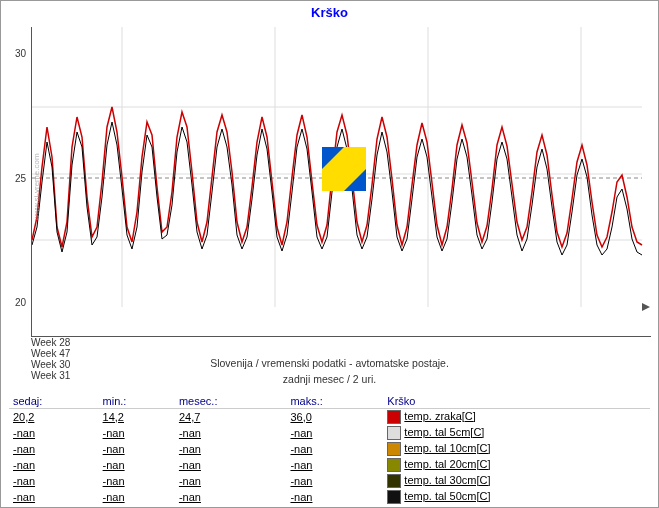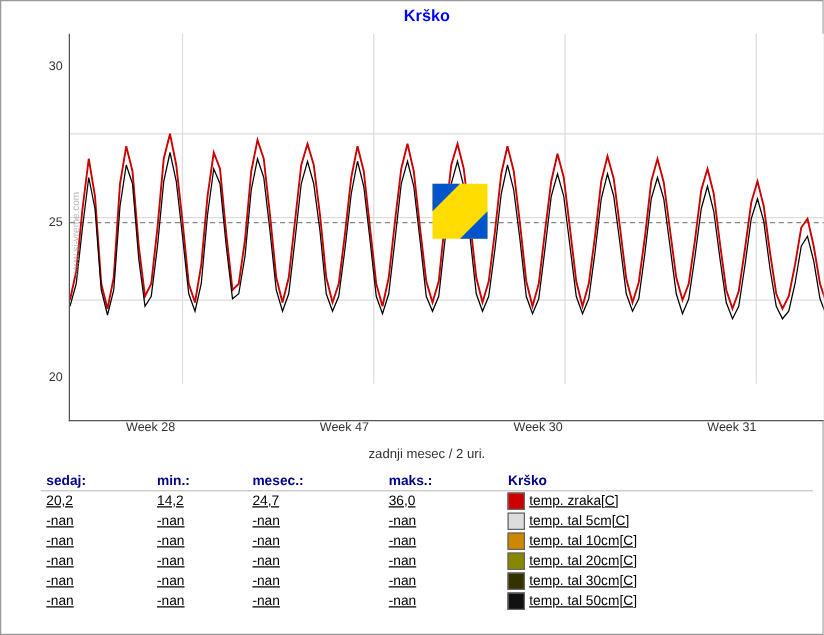--- a/index.html
+++ b/index.html
@@ -10,21 +10,20 @@
       font-family: Arial, sans-serif;
       font-size: 11px;
       color: #000;
       overflow: hidden;
     }
     .container {
       width: 659px;
       height: 508px;
       position: relative;
       border: 1px solid #999;
-      padding-left: 24px;
     }
     .title {
       text-align: center;
       font-size: 13px;
       font-weight: bold;
       color: #00f;
       padding: 4px 0 2px 0;
     }
     .description {
       text-align: center;
@@ -37,21 +36,21 @@
       margin: 6px 8px 0 8px;
       width: calc(100% - 16px);
     }
     .stats-table table {
       width: 100%;
       border-collapse: collapse;
       font-size: 11px;
     }
     .stats-table th {
       text-align: left;
-      font-weight: bold;
+      font-weight: normal;
       color: #00008b;
       padding: 1px 4px;
       border-bottom: 1px solid #ccc;
     }
     .stats-table td {
       padding: 1px 4px;
       vertical-align: middle;
       text-decoration: underline;
     }
     .color-box {
@@ -103,29 +102,30 @@
 
       <rect x="290" y="120" width="44" height="44" fill="none"></rect>
       <polygon points="290,120 334,120 334,164 290,164" fill="#ffdd00"></polygon>
       <polygon points="290,142 312,120 290,120" fill="#0055cc"></polygon>
       <polygon points="312,164 334,142 334,164" fill="#0055cc"></polygon>
 
       <polygon points="610,276 618,280 610,284" fill="#555"></polygon>
 
     </svg>
 
-    <div style="position:absolute;left:18px;top:315px;width:620px;display:flex;justify-content:space-around;font-size:10px;color:#333;">
+    <div style="position:absolute;left:30px;top:315px;width:620px;display:flex;justify-content:space-around;font-size:10px;color:#333;flex-direction:column;">
       <span>Week 28</span>
       <span>Week 47</span>
       <span>Week 30</span>
       <span>Week 31</span>
     </div>
   </div>
 
   <div class="description">
+    <div>Slovenija / vremenski podatki - avtomatske postaje.</div>
     <div>zadnji mesec / 2 uri.</div>
   </div>
 
   <div class="stats-table">
     <table>
       <thead>
         <tr>
           <th>sedaj:</th>
           <th>min.:</th>
           <th>mesec.:</th>

